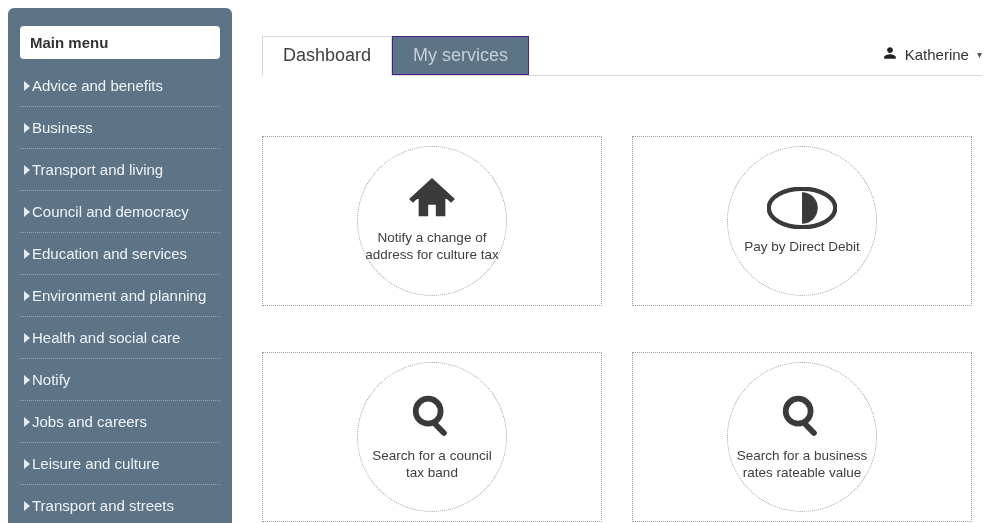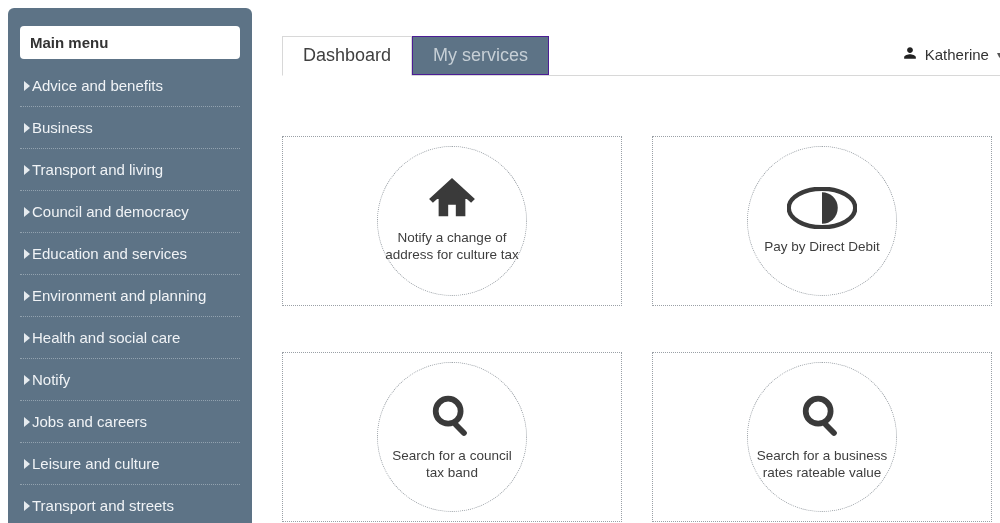--- a/index.html
+++ b/index.html
@@ -1,21 +1,21 @@
 <!DOCTYPE html>
 <html><head>
 <meta charset="utf-8">
 <style>
   * { box-sizing: border-box; margin: 0; padding: 0; }
   html, body { width: 1000px; height: 523px; font-family: Arial, Helvetica, sans-serif; background: #fff; overflow: hidden; }
   .page { display: flex; width: 100%; height: 100%; }
 
   
   .sidebar {
-    width: 244px;
+    width: 224px;
     background: #5d7386;
     border-radius: 6px 6px 0 0;
     margin: 8px 0 0 8px;
     padding: 18px 12px 0 12px;
     color: #fff;
     flex-shrink: 0;
   }
   .main-menu-pill {
     background: #ffffff;
     color: #333;

